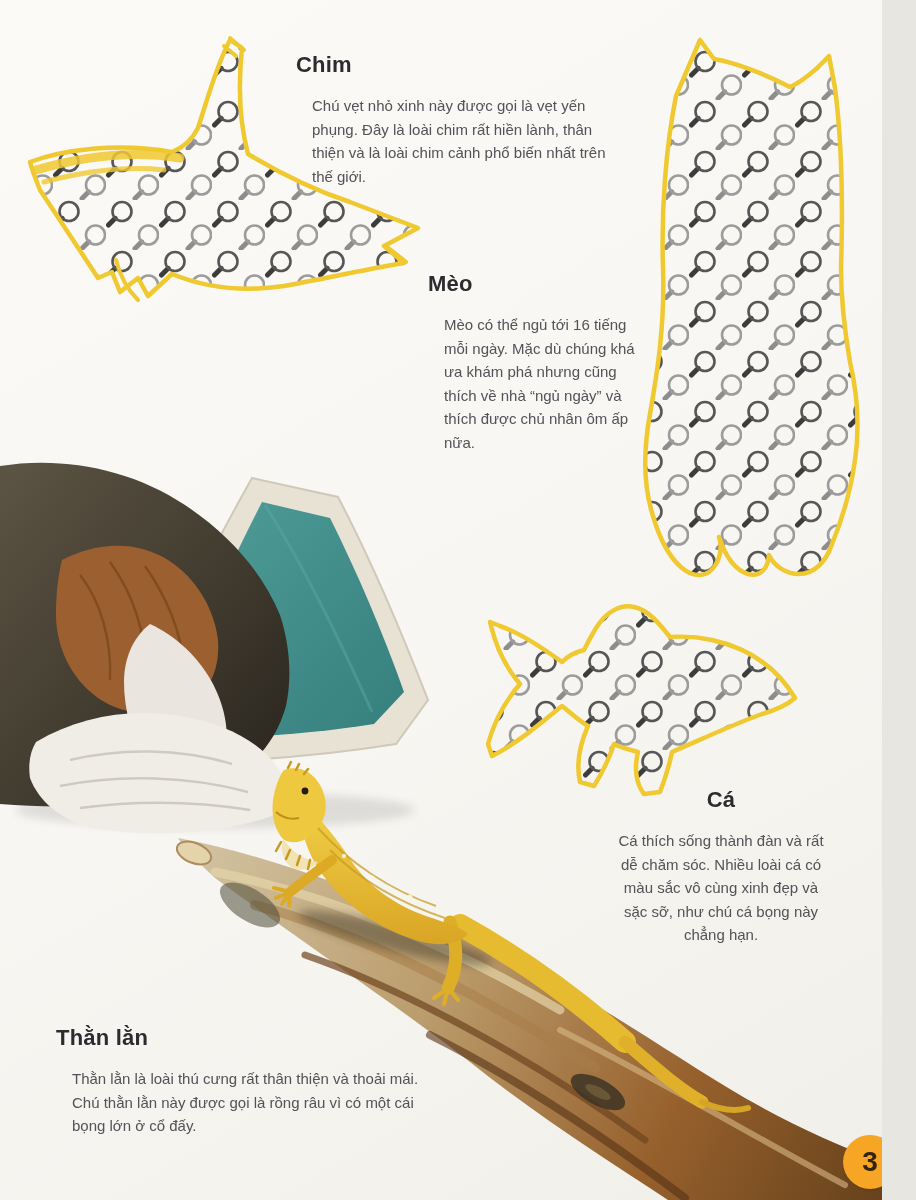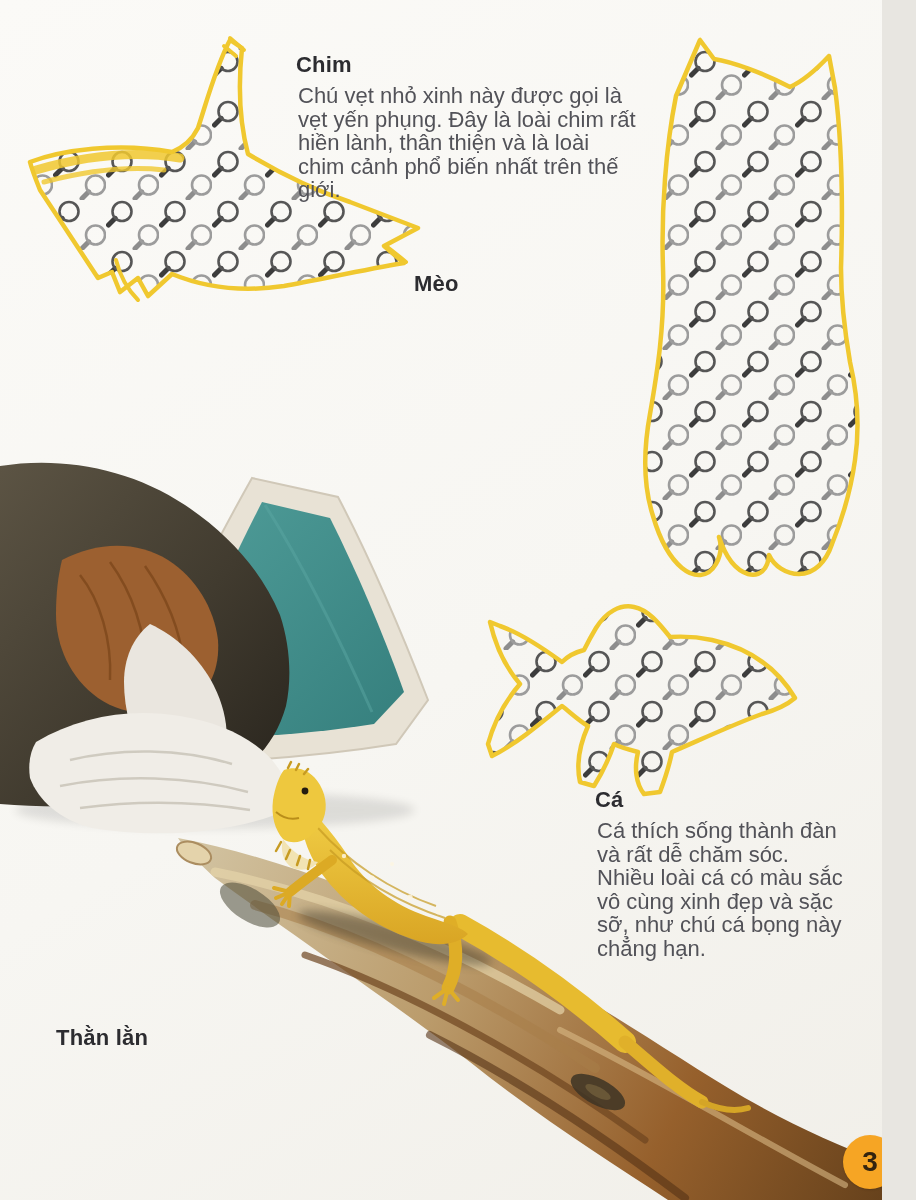--- a/index.html
+++ b/index.html
@@ -4,24 +4,24 @@
 <style>
   html,body{margin:0;padding:0;background:#e8e6e1;}
   .page{
     position:relative;width:882px;height:1200px;overflow:hidden;
     background:linear-gradient(150deg,#fbfaf7 0%,#f7f6f2 55%,#f1efe9 100%);
     font-family:"Liberation Sans", sans-serif;
   }
   svg.art{position:absolute;left:0;top:0;}
   .txt{position:absolute;}
   .txt h2{margin:0 0 6px 0;font-size:22px;font-weight:bold;color:#2c2c30;letter-spacing:.2px;}
-  .txt p{margin:2px;font-size:22px;line-height:23.5px;color:#525258;}
+  .txt p{margin:16px;font-size:15px;line-height:23.5px;color:#525258;}
   #sec-chim{left:296px;top:52px;width:342px;}
-  #sec-meo{left:414px;top:271px;width:232px;}
-  #sec-ca{left:595px;top:787px;width:252px;}
+  #sec-meo{left:428px;top:271px;width:232px;}
+  #sec-ca{left:595px;top:787px;width:252px;text-align:center;}
   #sec-thanlan{left:56px;top:1025px;width:402px;}
   .pagenum{
     position:absolute;left:843px;top:1135px;width:54px;height:54px;border-radius:50%;
     background:#f6a524;color:#33240f;font-size:28px;font-weight:bold;
     display:flex;align-items:center;justify-content:center;
     box-shadow:0 1px 2px rgba(0,0,0,.15);
   }
 </style>
 </head>
 <body>
@@ -286,25 +286,27 @@
     </g>
   </svg>
 
   <section class="txt" id="sec-chim">
     <h2>Chim</h2>
     <p>Chú vẹt nhỏ xinh này được gọi là vẹt yến phụng. Đây là loài chim rất hiền lành, thân thiện và là loài chim cảnh phổ biến nhất trên thế giới.</p>
   </section>
 
   <section class="txt" id="sec-meo">
     <h2>Mèo</h2>
+    <p>Mèo có thể ngủ tới 16 tiếng mỗi ngày. Mặc dù chúng khá ưa khám phá nhưng cũng thích về nhà “ngủ ngày” và thích được chủ nhân ôm ấp nữa.</p>
   </section>
 
   <section class="txt" id="sec-ca">
     <h2>Cá</h2>
     <p>Cá thích sống thành đàn và rất dễ chăm sóc. Nhiều loài cá có màu sắc vô cùng xinh đẹp và sặc sỡ, như chú cá bọng này chẳng hạn.</p>
   </section>
 
   <section class="txt" id="sec-thanlan">
     <h2>Thằn lằn</h2>
+    <p>Thằn lằn là loài thú cưng rất thân thiện và thoải mái. Chú thằn lằn này được gọi là rồng râu vì có một cái bọng lớn ở cổ đấy.</p>
   </section>
 
   <div class="pagenum">3</div>
 </div>
 
 </body></html>

